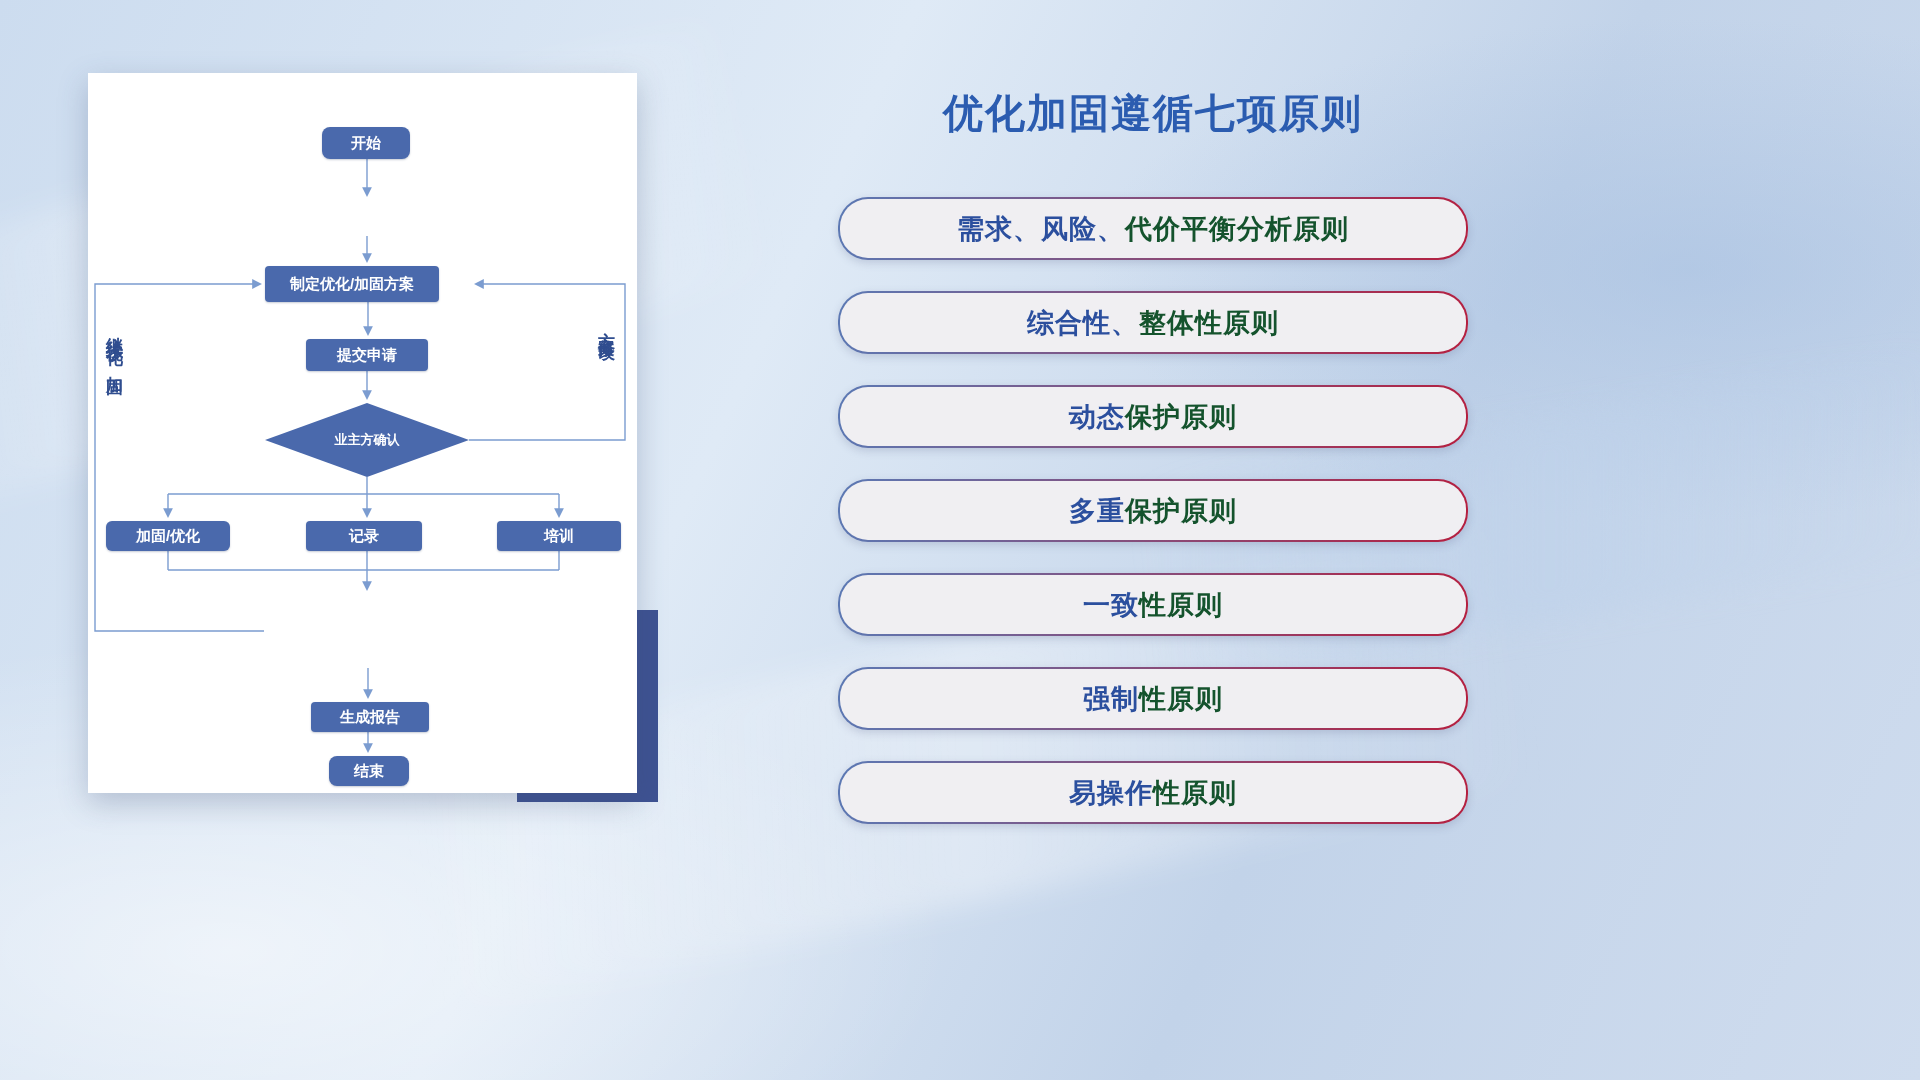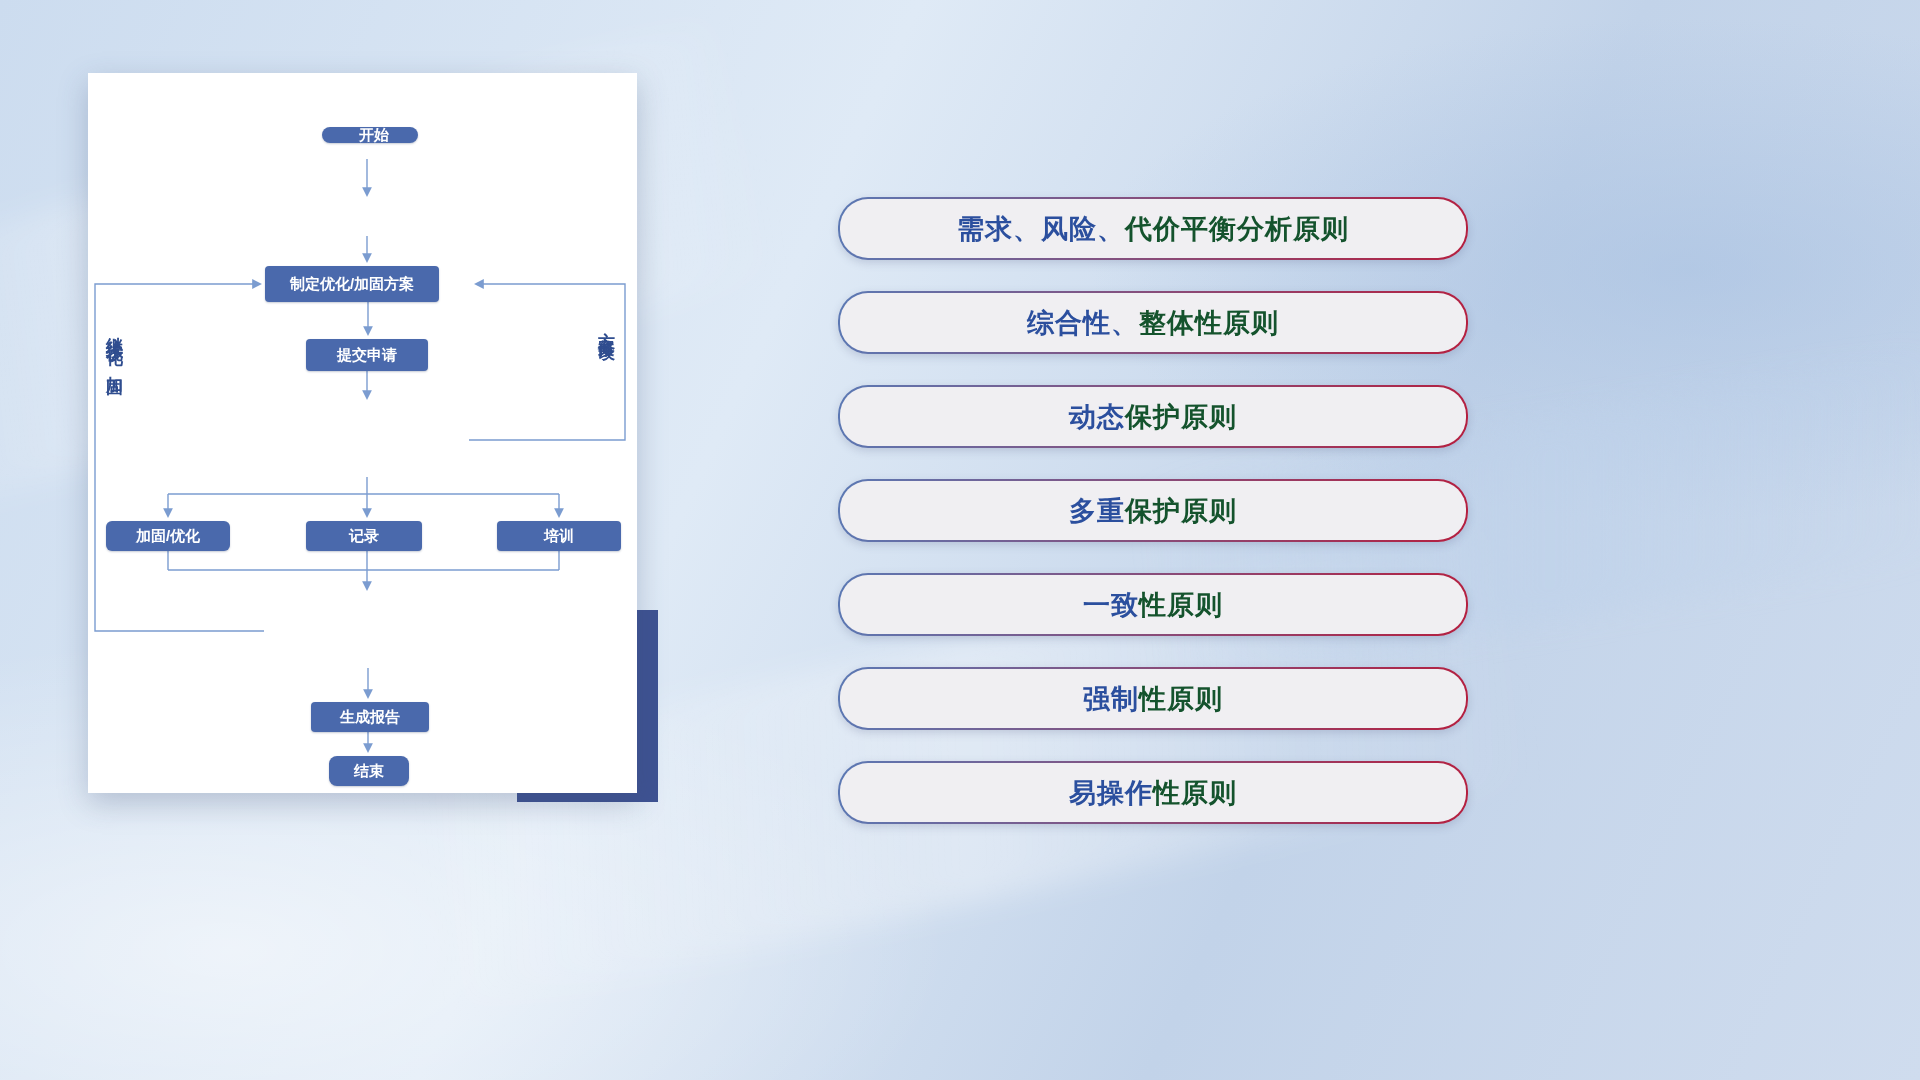--- a/index.html
+++ b/index.html
@@ -107,44 +107,46 @@
         <path d="M279,497 L279,516" marker-end="url(#arr)"></path>
 
         <path d="M280,595 L280,624" marker-end="url(#arr)"></path>
         <path d="M280,659 L280,678" marker-end="url(#arr)"></path>
 
         <path d="M381,367 L537,367 L537,211 L388,211" marker-end="url(#arr)"></path>
         <path d="M176,558 L7,558 L7,211 L172,211" marker-end="url(#arr)"></path>
       </g>
     </svg>
 
-    <div class="node round" style="left:234px;top:54px;width:88px;height:16px;padding-left:8px;">开始</div>
+    <div class="node round" style="left:234px;top:54px;width:88px;height:32px;">开始</div>
 
 
     <div class="node" style="left:177px;top:193px;width:174px;height:36px;">制定优化/加固方案</div>
 
     <div class="node" style="left:218px;top:266px;width:122px;height:32px;">提交申请</div>
 
+    <div class="diamond" style="left:177px;top:330px;width:204px;height:74px;">业主方确认</div>
 
     <div class="node" style="left:18px;top:448px;width:124px;height:30px;border-radius:6px;">加固/优化</div>
 
     <div class="node" style="left:218px;top:448px;width:116px;height:30px;">记录</div>
 
     <div class="node" style="left:409px;top:448px;width:124px;height:30px;">培训</div>
 
 
     <div class="node" style="left:223px;top:629px;width:118px;height:30px;">生成报告</div>
 
     <div class="node round" style="left:241px;top:683px;width:80px;height:30px;">结束</div>
 
     <div class="vlabel" style="left:18px;top:250px;height:210px;">继续优化/加固</div>
 
     <div class="vlabel" style="left:510px;top:246px;height:160px;">方案修改</div>
   </div>
 
+  <h1 class="title">优化加固遵循七项原则</h1>
 
   <div class="principles">
     <div class="pill">
       <div class="pill-inner">
           <span class="p-blue">需求、风险、</span>
           <span class="p-red">代价平衡分析原则</span>
         </div>
     </div>
     <div class="pill">
       <div class="pill-inner">

